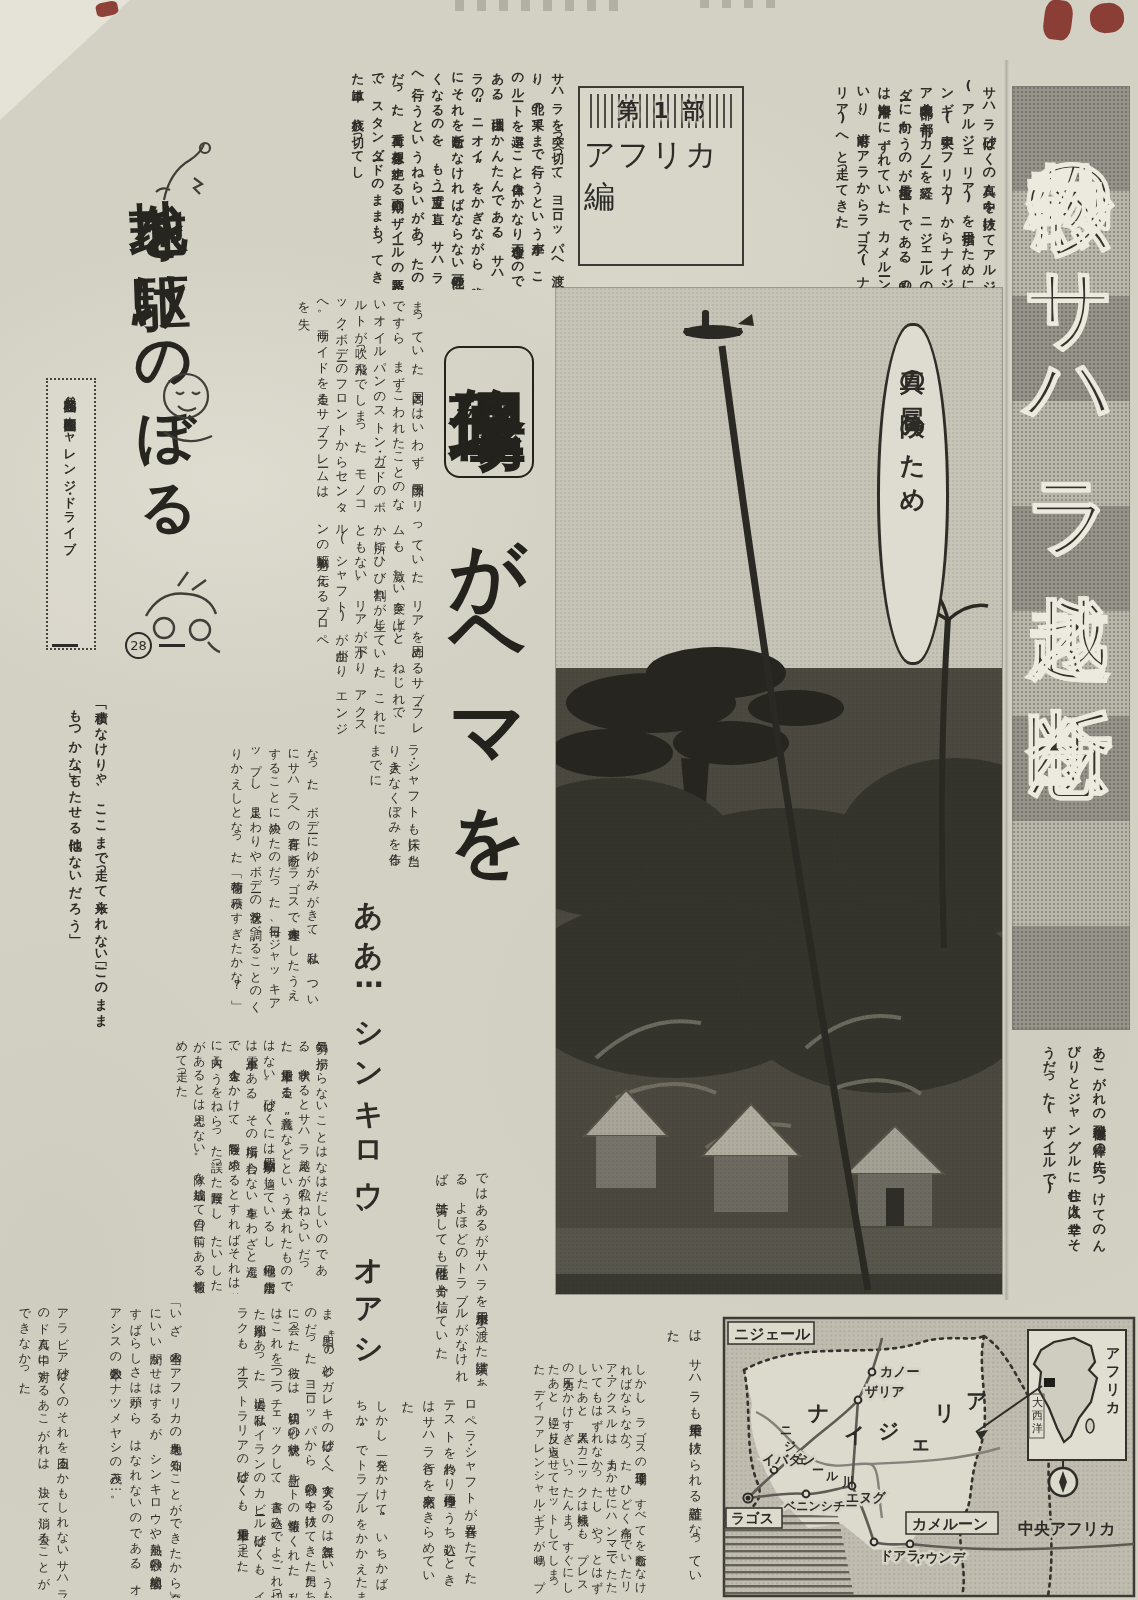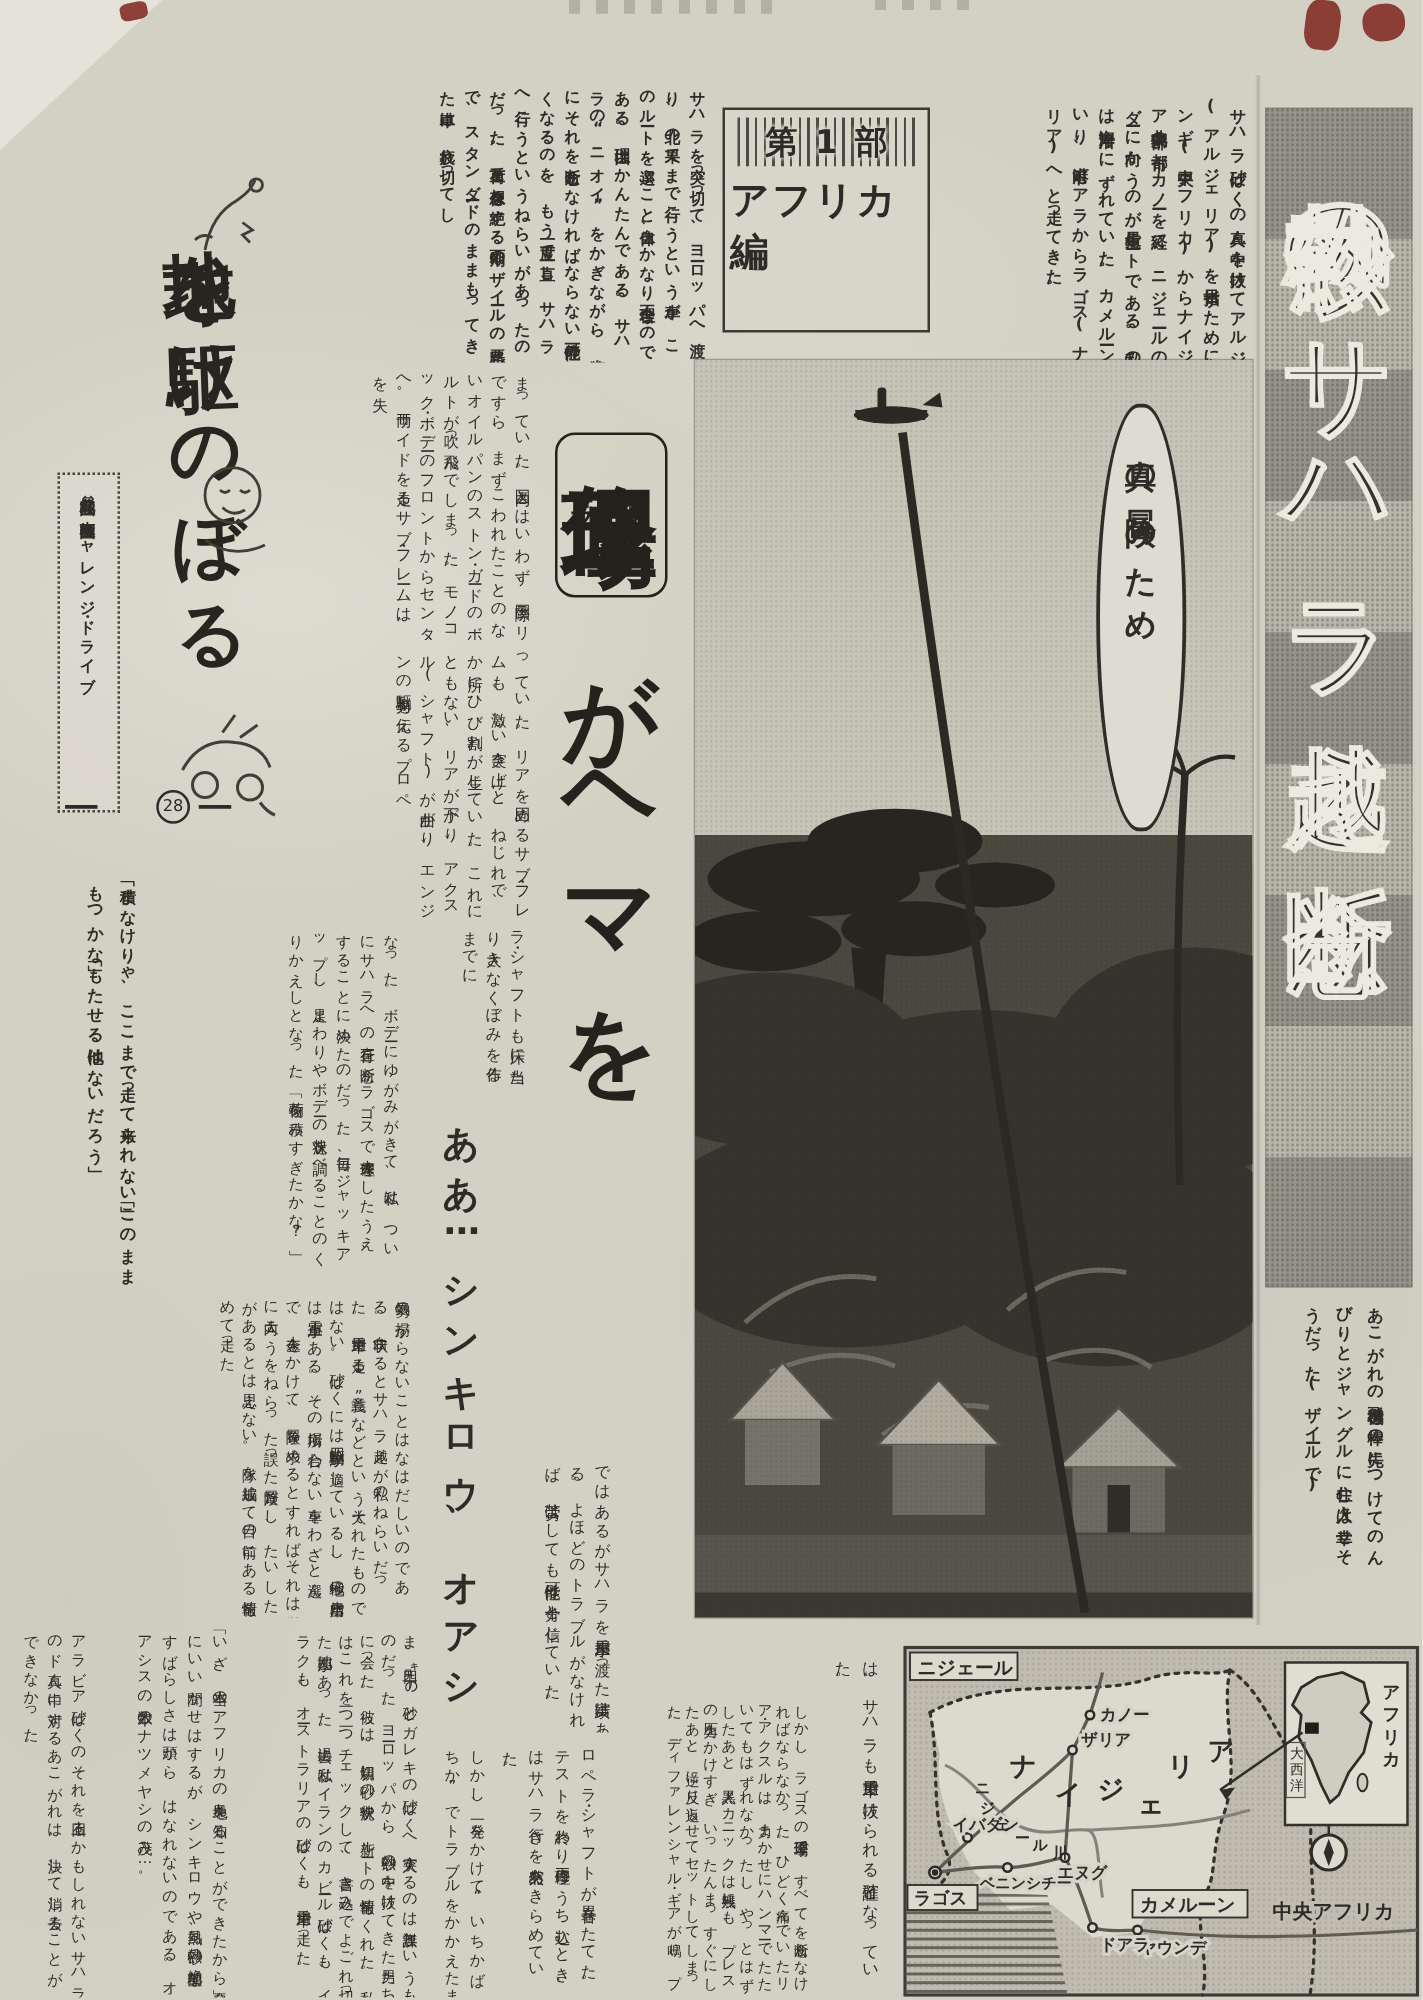--- a/index.html
+++ b/index.html
@@ -26,23 +26,23 @@
     background-size:4px 4px,auto;box-shadow:0 0 0 1px rgba(90,88,80,.35) inset;}
   .headline-strip .vt{left:0;top:6px;width:118px;height:934px;font-size:86px;font-weight:900;
     line-height:118px;letter-spacing:7px;color:#33322c;-webkit-text-stroke:1.5px #ecead e0;
     -webkit-text-stroke:1.5px #eceade;text-shadow:1px 1px 0 #efede2,-1px -1px 0 #e7e4d8;}
   
   .lead{left:742px;top:78px;width:258px;height:254px;font-size:13px;line-height:21px;font-weight:bold;}
   
   .partbox{position:absolute;left:578px;top:86px;width:166px;height:180px;border:2px solid #3b3a34;
     background:#d8d5c9;display:flex;flex-direction:column;align-items:center;padding:6px 4px;box-sizing:border-box;}
   .part-stripe{width:92%;text-align:center;background:repeating-linear-gradient(90deg,#4c4b45 0 2px,transparent 2px 7px);padding:2px 0;}
-  .part-stripe span{font-size:26px;font-weight:900;letter-spacing:14px;padding-left:14px;
+  .part-stripe span{font-size:22px;font-weight:900;letter-spacing:14px;padding-left:14px;
     text-shadow:0 0 4px #d8d5c9,0 0 4px #d8d5c9,0 0 4px #d8d5c9,0 0 4px #d8d5c9;}
-  .part-title{font-size:31px;font-weight:700;letter-spacing:2px;margin:6px 0 6px 0;}
+  .part-title{font-size:31px;font-weight:400;letter-spacing:2px;margin:6px 0 6px 0;}
   .credits{border:2px dotted #4c4b45;width:94%;box-sizing:border-box;padding:4px 2px;text-align:center;}
   .credits div{font-size:13.5px;font-weight:bold;letter-spacing:2px;line-height:21px;}
   
   .logo-wrap{position:absolute;left:28px;top:146px;width:192px;height:525px;}
   .logo-text{left:88px;top:8px;width:100px;height:515px;font-size:57px;font-weight:900;
     letter-spacing:4px;line-height:100px;transform:rotate(-2deg);color:#262520;}
   .rangebox{position:absolute;left:20px;top:234px;width:46px;height:272px;border:2px dotted #44433d;
     background:rgba(222,219,208,.6);}
   .rangebox .vt{left:4px;top:8px;width:36px;height:258px;font-size:12.5px;font-weight:bold;line-height:36px;letter-spacing:1px;}
   .doodle{position:absolute;}

